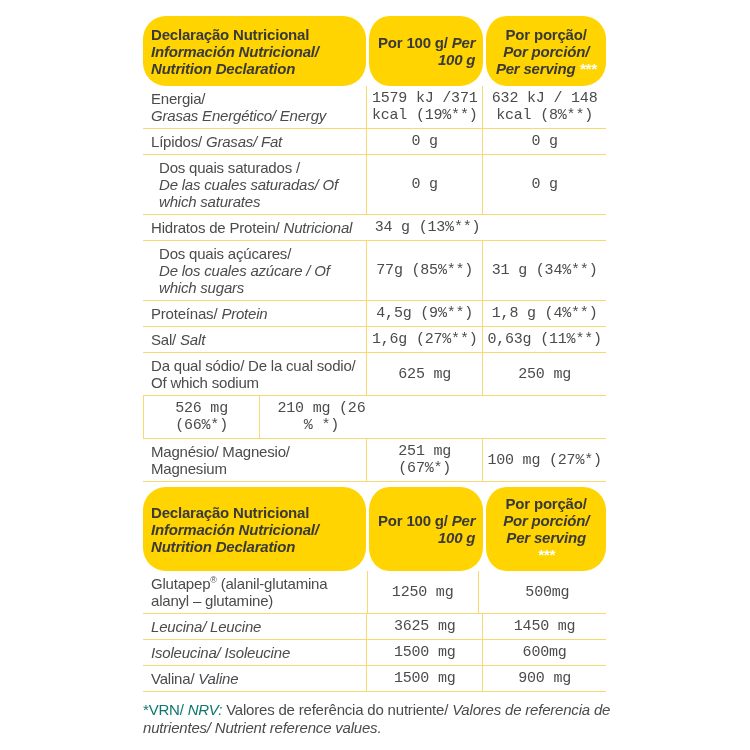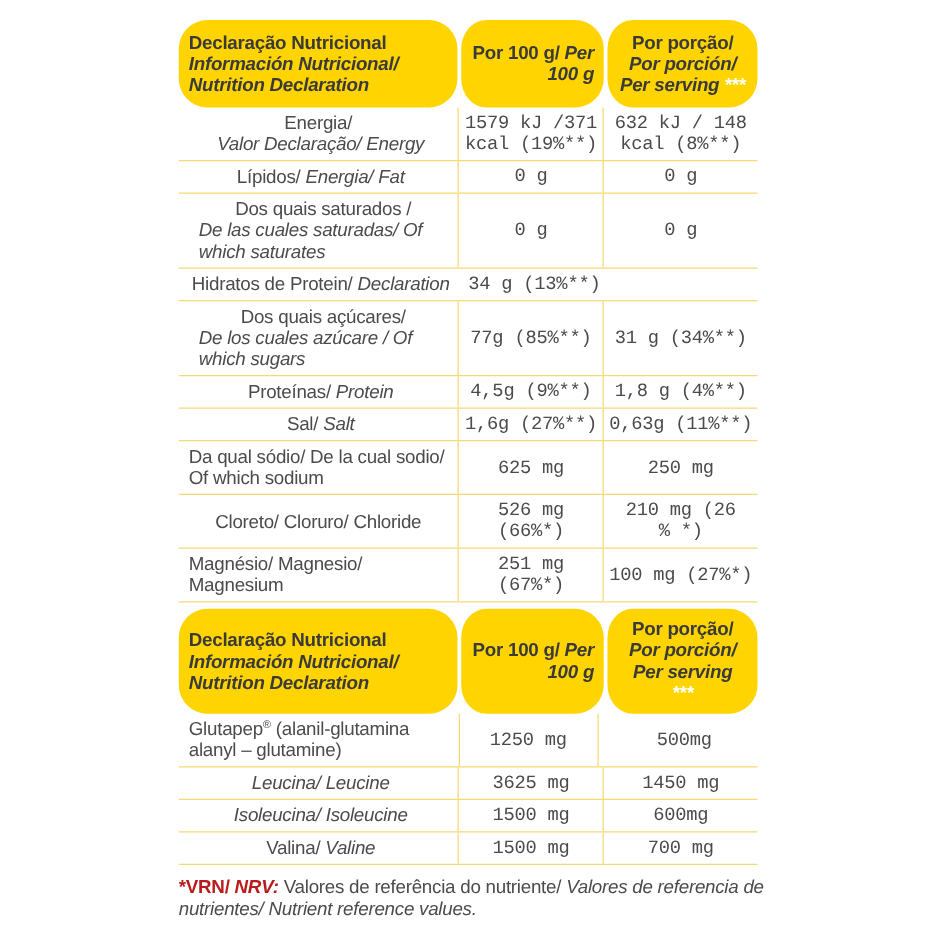--- a/index.html
+++ b/index.html
@@ -16,40 +16,40 @@
   .hc1 { width:48.2%; text-align:left; }
   .hc2 { width:25.3%; text-align:right; }
   .hc3 { width:26.5%; text-align:center;align-items:center; }
   .hit { font-style:italic; }
   .stars { color:#ffffff; font-style:italic; }
 
   
   .row { display:flex; border-bottom:1.5px solid #f5d973; font-size:15px;
     letter-spacing:-0.2px; line-height:17px; }
   .lbl { width:48.2%; padding:4px 4px 4px 8px; display:flex; align-items:center;
-    flex-wrap:wrap; align-content:center;justify-content:center; }
+    flex-wrap:wrap; align-content:center; }
   .lbl .rm:not(:empty) { margin-right:4px; }
   .lbl .it { font-style:italic; }
   .val { padding:4px 2px; display:flex; align-items:center; justify-content:center;
     text-align:center; white-space:pre-line;font-family:Liberation Mono, monospace; }
   .v1 { width:25.3%; border-left:1.5px solid #f5d973; border-right:1.5px solid #f5d973; }
   .v2 { width:26.5%; }
   .indent .lbl { padding-left:16px; }
   .tall { min-height:33px; }
   .row-glutapep { min-height:41px;gap:10px; }
   sup { font-size:9px; vertical-align:super; line-height:0; }
 
   .gap { height:5px; }
 
   
   .fnotes { margin-top:9px; width:468px; font-size:15px; line-height:17.5px;
     letter-spacing:-0.2px; color:#4b4b4a; }
   .fn { margin-bottom:10px; }
   .fn i { font-style:italic; }
-  .fn b { font-weight:bold; color:#b91c1c; }
+  .fn b { font-weight:normal; color:#0f766e; }
 </style>
 </head>
 <body>
 
 <div class="sheet">
 
   <div class="thead">
     <div class="hcell hc1">
       <span>Declaração Nutricional</span>
       <span class="hit">Información Nutricional/</span>
@@ -63,47 +63,47 @@
       <span>Por porção/</span>
       <span class="hit">Por porción/</span>
       <span class="hit"><span>Per serving</span> <span class="stars">***</span></span>
     </div>
   </div>
 
   <div>
     <div class="row">
       <div class="lbl">
           <span class="rm">Energia/</span>
-          <span class="it">Valor Declaração/ Energy</span>
+          <span class="it">Grasas Energético/ Energy</span>
         </div>
       <div class="val v1">1579 kJ /371
 kcal (19%**)</div>
       <div class="val v2">632 kJ / 148
 kcal (8%**)</div>
     </div>
     <div class="row">
       <div class="lbl">
           <span class="rm">Lípidos/</span>
-          <span class="it">Energia/ Fat</span>
+          <span class="it">Grasas/ Fat</span>
         </div>
       <div class="val v1">0 g</div>
       <div class="val v2">0 g</div>
     </div>
     <div class="row indent">
       <div class="lbl">
           <span class="rm">Dos quais saturados /</span>
           <span class="it">De las cuales saturadas/ Of which saturates</span>
         </div>
       <div class="val v1">0 g</div>
       <div class="val v2">0 g</div>
     </div>
     <div class="row">
       <div class="lbl">
           <span class="rm">Hidratos de Protein/</span>
-          <span class="it">Declaration</span>
+          <span class="it">Nutricional</span>
         </div>
       <div class="val v2">34 g (13%**)</div>
     </div>
     <div class="row indent">
       <div class="lbl">
           <span class="rm">Dos quais açúcares/</span>
           <span class="it">De los cuales azúcare / Of which sugars</span>
         </div>
       <div class="val v1">77g (85%**)</div>
       <div class="val v2">31 g (34%**)</div>
@@ -126,24 +126,20 @@
     </div>
     <div class="row">
       <div class="lbl">
           <span class="rm">Da qual sódio/ De la cual sodio/ Of which sodium</span>
           <span class="it"></span>
         </div>
       <div class="val v1">625 mg</div>
       <div class="val v2">250 mg</div>
     </div>
     <div class="row">
-      <div class="lbl">
-          <span class="rm">Cloreto/ Cloruro/ Chloride</span>
-          <span class="it"></span>
-        </div>
       <div class="val v1">526 mg (66%*)</div>
       <div class="val v2">210 mg (26
 % *)</div>
     </div>
     <div class="row tall">
       <div class="lbl">
           <span class="rm">Magnésio/ Magnesio/ Magnesium</span>
           <span class="it"></span>
         </div>
       <div class="val v1">251 mg (67%*)</div>
@@ -194,21 +190,21 @@
         </div>
       <div class="val v1">1500 mg</div>
       <div class="val v2">600mg</div>
     </div>
     <div class="row">
       <div class="lbl">
           <span class="rm">Valina/</span>
           <span class="it">Valine</span>
         </div>
       <div class="val v1">1500 mg</div>
-      <div class="val v2">700 mg</div>
+      <div class="val v2">900 mg</div>
     </div>
   </div>
 
   <div class="fnotes">
     <p class="fn"><b>*VRN/</b> <b><i>NRV:</i></b> <span>Valores de referência do nutriente/</span> <i>Valores de referencia de nutrientes/ Nutrient reference values.</i></p>
 
   </div>
 
 </div>
 

